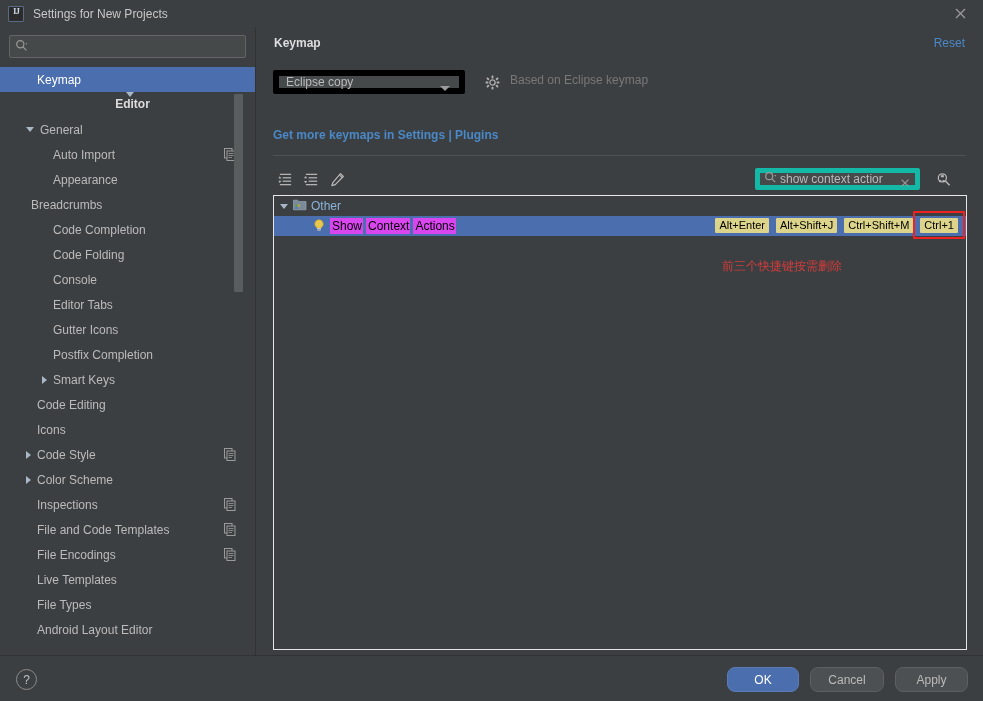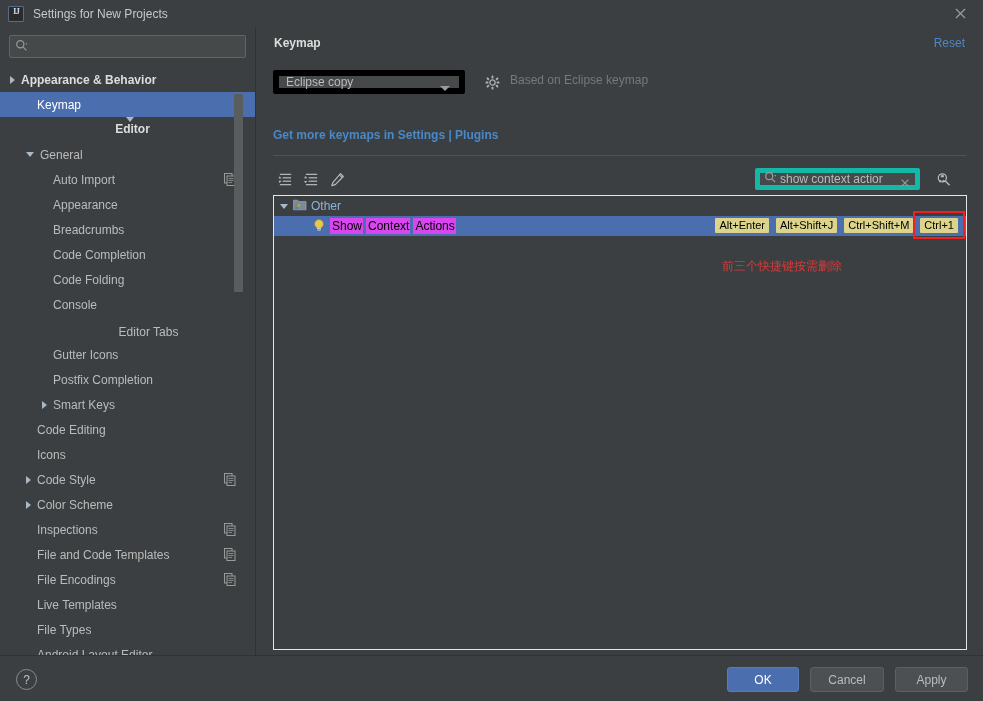--- a/index.html
+++ b/index.html
@@ -308,21 +308,21 @@
     border: 1px solid #8c8c8c;
     color: #c0c0c0;
     font-size: 12px;
     display: flex; align-items: center; justify-content: center;
     cursor: pointer;
   }
   .btn {
     position: absolute; top: 11px;
     height: 25px;
     border: 1px solid #5e6060;
-    border-radius: 3px;
+    border-radius: 8px;
     background: #4c5052;
     color: #bbbbbb;
     font-size: 12px;
     display: flex; align-items: center; justify-content: center;
     cursor: pointer;
     font-family: "Liberation Sans", sans-serif;
   }
   .btn.primary {
     background: #4b6eaf;
     border-color: #5c7ab5;
@@ -354,24 +354,20 @@
         <svg width="13" height="13" viewBox="0 0 13 13">
           <circle cx="5.3" cy="5.3" r="3.6" stroke="#9a9a9a" stroke-width="1.2" fill="none"></circle>
           <path d="M8.2 8.2 L11.4 11.4" stroke="#9a9a9a" stroke-width="1.2"></path>
           <path d="M10.4 4.2 l2 0 l-1 1.6 z" fill="#9a9a9a"></path>
         </svg>
       </span>
       <input type="text" value="" placeholder="" style="">
     </div>
 
     <div class="tree" id="sidebar-tree">
-        <div class="tree-row bold" style="padding-left: 10px;">
-          <span class="arrow right"></span>
-          <span class="label">Appearance &amp; Behavior</span>
-        </div>
         <div class="tree-row selected" style="padding-left: 26px;">
           <span class="arrow none"></span>
           <span class="label">Keymap</span>
         </div>
         <div class="tree-row bold" style="padding-left: 10px; flex-direction: column;">
           <span class="arrow down"></span>
           <span class="label">Editor</span>
         </div>
         <div class="tree-row" style="padding-left: 26px;">
           <span class="arrow down"></span>
@@ -383,37 +379,37 @@
           <span class="copy-icon"><svg width="12" height="13" viewBox="0 0 12 13">
               <rect x="0.5" y="0.5" width="7.5" height="9.5" fill="none" stroke="#9a9a9a" stroke-width="1"></rect>
               <rect x="3" y="3" width="8" height="9.5" fill="#3c3f41" stroke="#9a9a9a" stroke-width="1"></rect>
               <path d="M4.5 5.5 H9.5 M4.5 7.5 H9.5 M4.5 9.5 H8" stroke="#9a9a9a" stroke-width="0.8"></path>
             </svg></span>
         </div>
         <div class="tree-row" style="padding-left: 42px;">
           <span class="arrow none"></span>
           <span class="label">Appearance</span>
         </div>
-        <div class="tree-row" style="padding-left: 42px;">
+        <div class="tree-row" style="padding-left: 20px;">
           <span class="arrow none"></span>
           <span class="label">Breadcrumbs</span>
         </div>
         <div class="tree-row" style="padding-left: 42px;">
           <span class="arrow none"></span>
           <span class="label">Code Completion</span>
         </div>
         <div class="tree-row" style="padding-left: 42px;">
           <span class="arrow none"></span>
           <span class="label">Code Folding</span>
         </div>
         <div class="tree-row" style="padding-left: 42px;">
           <span class="arrow none"></span>
           <span class="label">Console</span>
         </div>
-        <div class="tree-row" style="padding-left: 42px; flex-direction: column;">
+        <div class="tree-row" style="padding-left: 42px;">
           <span class="arrow none"></span>
           <span class="label">Editor Tabs</span>
         </div>
         <div class="tree-row" style="padding-left: 42px;">
           <span class="arrow none"></span>
           <span class="label">Gutter Icons</span>
         </div>
         <div class="tree-row" style="padding-left: 42px;">
           <span class="arrow none"></span>
           <span class="label">Postfix Completion</span>

